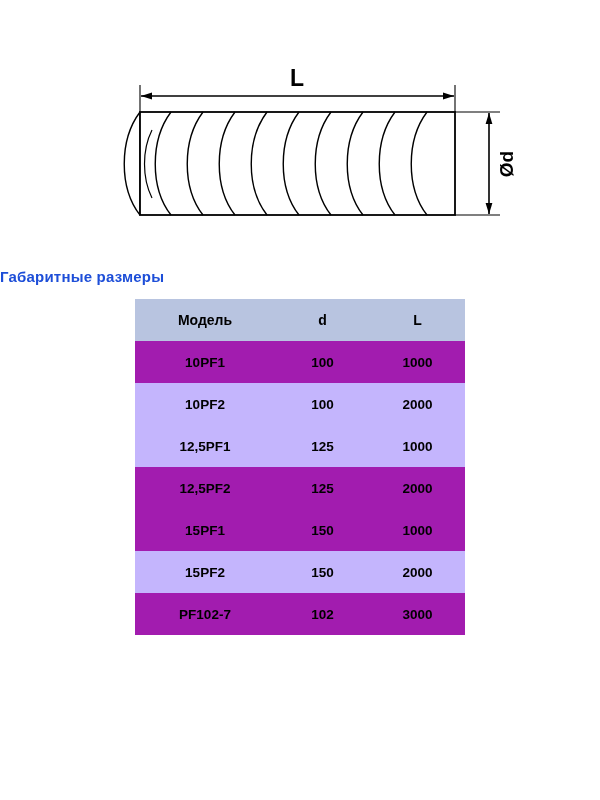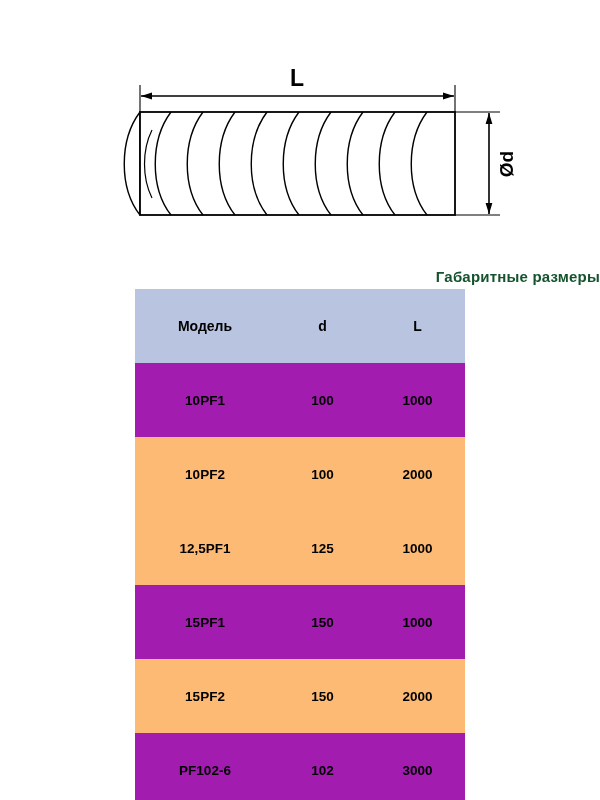--- a/index.html
+++ b/index.html
@@ -26,52 +26,52 @@
   }
 
   
   #table-block {
     position: absolute;
     left: 0;
     top: 268px;
     width: 600px;
   }
   #table-title {
-    text-align: right;
+    text-align: left;
     font-size: 15px;
     font-weight: bold;
-    color: #14532d;
+    color: #1d4ed8;
     letter-spacing: 0.2px;
-    margin-bottom: 4px;
+    margin-bottom: 14px;
   }
   table {
     border-collapse: collapse;
     width: 330px;
     margin: 0 auto;
     table-layout: fixed;
   }
   th, td {
     height: 42px;
     font-size: 13.5px;
     font-weight: bold;
     text-align: center;
     vertical-align: middle;
-    padding: 16px;
+    padding: 0;
     border: none;
     color: #000;
   }
   thead th {
     background: #b8c4e0;
     font-size: 14px;
   }
   tbody tr.odd td {
     background: #a21caf;
   }
   tbody tr.even td {
-    background: #fdba74;
+    background: #c4b5fd;
   }
   col.c-model { width: 140px; }
   col.c-d     { width: 95px;  }
   col.c-l     { width: 95px;  }
 </style>
 </head>
 <body>
 
 <div id="drawing">
   <svg width="600" height="260" viewBox="0 0 600 260" xmlns="http://www.w3.org/2000/svg">
@@ -146,29 +146,34 @@
         <td>10PF2</td>
         <td>100</td>
         <td>2000</td>
       </tr>
       <tr class="even">
         <td>12,5PF1</td>
         <td>125</td>
         <td>1000</td>
       </tr>
       <tr class="odd">
+        <td>12,5PF2</td>
+        <td>125</td>
+        <td>2000</td>
+      </tr>
+      <tr class="odd">
         <td>15PF1</td>
         <td>150</td>
         <td>1000</td>
       </tr>
       <tr class="even">
         <td>15PF2</td>
         <td>150</td>
         <td>2000</td>
       </tr>
       <tr class="odd">
-        <td>PF102-6</td>
+        <td>PF102-7</td>
         <td>102</td>
         <td>3000</td>
       </tr>
     </tbody>
   </table>
 </div>
 
 </body></html>

